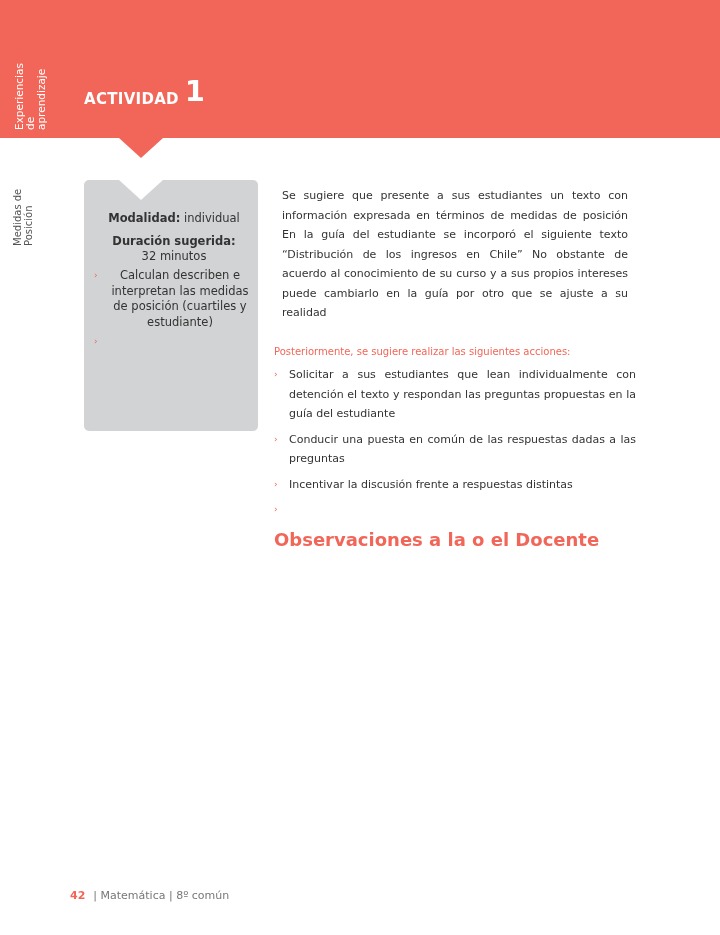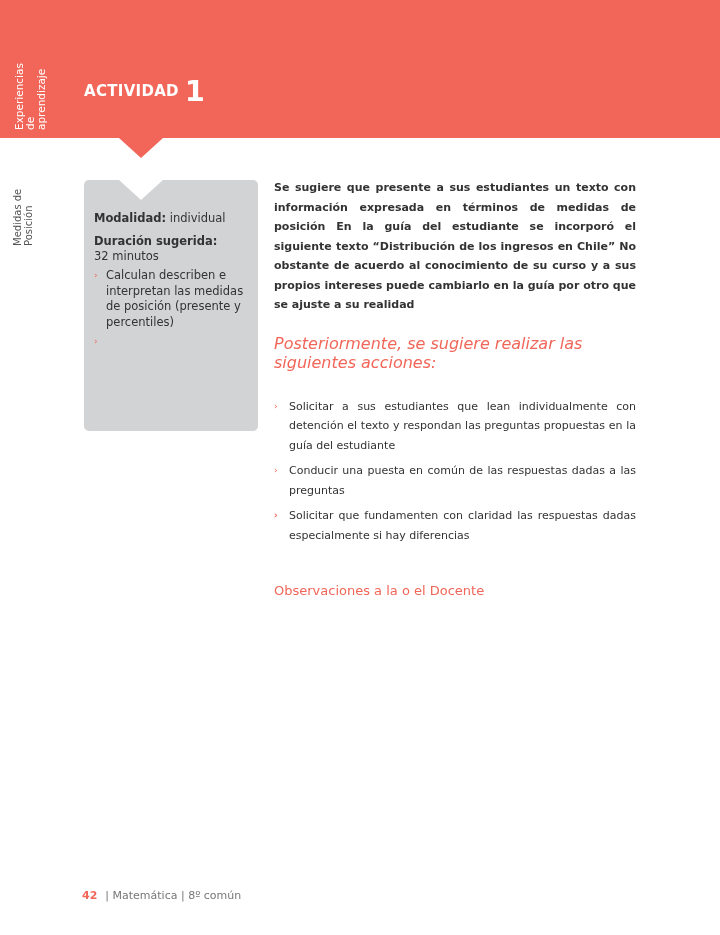--- a/index.html
+++ b/index.html
@@ -5,41 +5,41 @@
   html, body { margin:0; padding:0; }
   body { width:720px; height:935px; position:relative; background:#ffffff; overflow:hidden;
          font-family:"DejaVu Sans", sans-serif; color:#333; }
   .header { position:absolute; left:0; top:0; width:720px; height:138px; background:#F16658; }
   .header-notch { position:absolute; left:119px; top:138px; width:0; height:0;
                   border-left:22px solid transparent; border-right:22px solid transparent;
                   border-top:20px solid #F16658; }
   .side-label { position:absolute; writing-mode:vertical-rl; transform:rotate(180deg); font-size:10.5px; line-height:11px; }
   .side-section { left:14px; top:58px; height:72px; color:#fff; }
   .side-topic { left:12px; top:146px; height:100px; color:#555; font-size:10px; }
-  .title { position:absolute; left:84px; top:74px; color:#fff; display:flex; align-items:center; }
+  .title { position:absolute; left:84px; top:74px; color:#fff; display:flex; align-items:flex-end; }
   .title .word { font-weight:bold; font-size:15px; letter-spacing:0.3px; }
   .title .num { font-weight:bold; font-size:29px; margin-left:6px; }
   .infobox { position:absolute; left:84px; top:180px; width:174px; height:251px; background:#D2D3D5; border-radius:5px; }
   .infobox-notch { position:absolute; left:119px; top:180px; width:0; height:0;
                    border-left:22px solid transparent; border-right:22px solid transparent;
                    border-top:20px solid #ffffff; }
-  .info { position:absolute; left:94px; top:211px; width:160px; font-size:11.5px; line-height:15px; color:#333; }
+  .info { position:absolute; left:94px; top:211px; width:160px; font-size:11.5px; line-height:15px; color:#333;text-align:center; }
   .info p { margin:0 0 8px 0; }
   .info .lbl { font-weight:bold; }
   .info ul { list-style:none; margin:4px 0 0 0; padding:0; }
   .info li { position:relative; padding-left:12px; margin-bottom:4px; line-height:15.5px; }
   .bullet { position:absolute; left:0; top:0; color:#F16658; font-size:9px; }
   .main { position:absolute; left:274px; top:178px; width:362px; font-size:11px; line-height:19.5px; color:#333; }
-  .main p { margin:0; text-align:justify;font-weight:bold; }
-  .subhead { color:#F16658; font-size:16px; margin:19px 0 24px 0;font-style:italic; }
+  .main p { margin:8px; text-align:justify; }
+  .subhead { color:#F16658; font-size:10px; margin:19px 0 4px 0; }
   .actions { list-style:none; margin:0; padding:0; }
   .actions li { position:relative; padding-left:15px; margin-bottom:6px; text-align:justify; }
   .actions .bullet { top:0; font-size:9px; }
-  .obs-title { color:#F16658; font-size:13px; font-weight:normal; margin:36px 0 16px 0; }
-  .footer { position:absolute; left:82px; top:889px; font-size:11px; color:#777; display:flex; gap:8px; }
+  .obs-title { color:#F16658; font-size:18px; font-weight:bold; margin:36px 0 16px 0; }
+  .footer { position:absolute; left:70px; top:889px; font-size:11px; color:#777; display:flex; gap:8px; }
   .footer .page { color:#F16658; font-weight:bold; }
 </style>
 </head>
 <body>
 
 <div class="header"></div>
 <div class="header-notch"></div>
 
 <div class="side-label side-section">Experiencias de aprendizaje</div>
 <div class="side-label side-topic">Medidas de Posición</div>
@@ -55,33 +55,33 @@
 <div class="info">
   <p>
     <span class="lbl">Modalidad:</span>
     <span>individual</span>
   </p>
   <p style="margin-bottom:0">
     <span class="lbl">Duración sugerida:</span><br>
     <span>32 minutos</span>
   </p>
   <ul>
-    <li><span class="bullet">›</span><span>Calculan describen e interpretan las medidas de posición (presente y percentiles)</span></li>
+    <li><span class="bullet">›</span><span>Calculan describen e interpretan las medidas de posición (cuartiles y estudiante)</span></li>
     <li><span class="bullet">›</span></li>
   </ul>
 </div>
 
 <div class="main">
   <p>Se sugiere que presente a sus estudiantes un texto con información expresada en términos de medidas de posición En la guía del estudiante se incorporó el siguiente texto “Distribución de los ingresos en Chile” No obstante de acuerdo al conocimiento de su curso y a sus propios intereses puede cambiarlo en la guía por otro que se ajuste a su realidad</p>
   <div class="subhead">Posteriormente, se sugiere realizar las siguientes acciones:</div>
   <ul class="actions">
     <li><span class="bullet">›</span><span>Solicitar a sus estudiantes que lean individualmente con detención el texto y respondan las preguntas propuestas en la guía del estudiante</span></li>
     <li><span class="bullet">›</span><span>Conducir una puesta en común de las respuestas dadas a las preguntas</span></li>
+    <li><span class="bullet">›</span><span>Incentivar la discusión frente a respuestas distintas</span></li>
     <li><span class="bullet">›</span></li>
-    <li><span class="bullet">›</span><span>Solicitar que fundamenten con claridad las respuestas dadas especialmente si hay diferencias</span></li>
   </ul>
   <div class="obs-title">Observaciones a la o el Docente</div>
 </div>
 
 <div class="footer">
   <span class="page">42</span>
   <span>| Matemática | 8º común</span>
 </div>
 
 </body></html>

